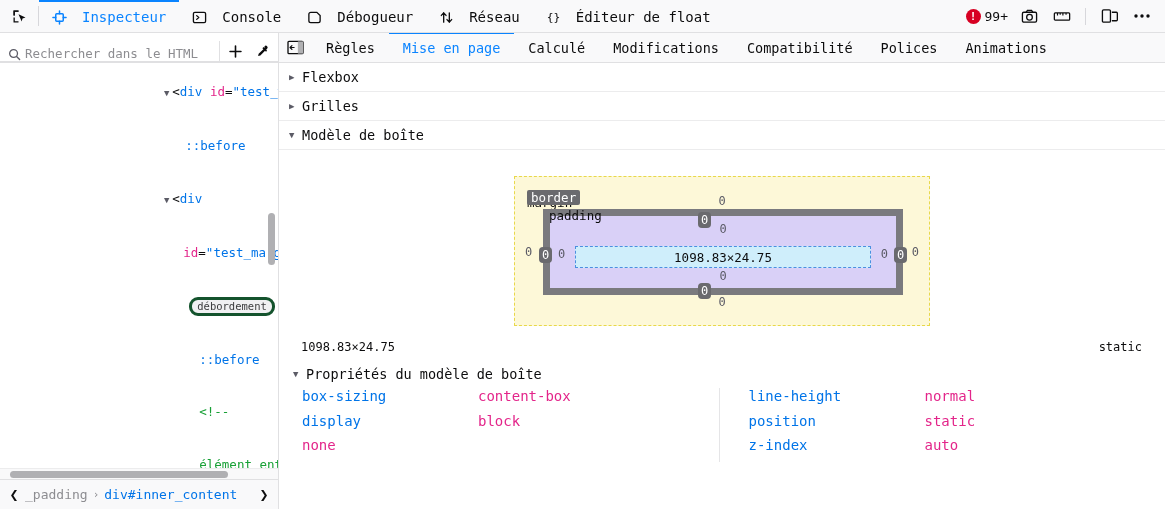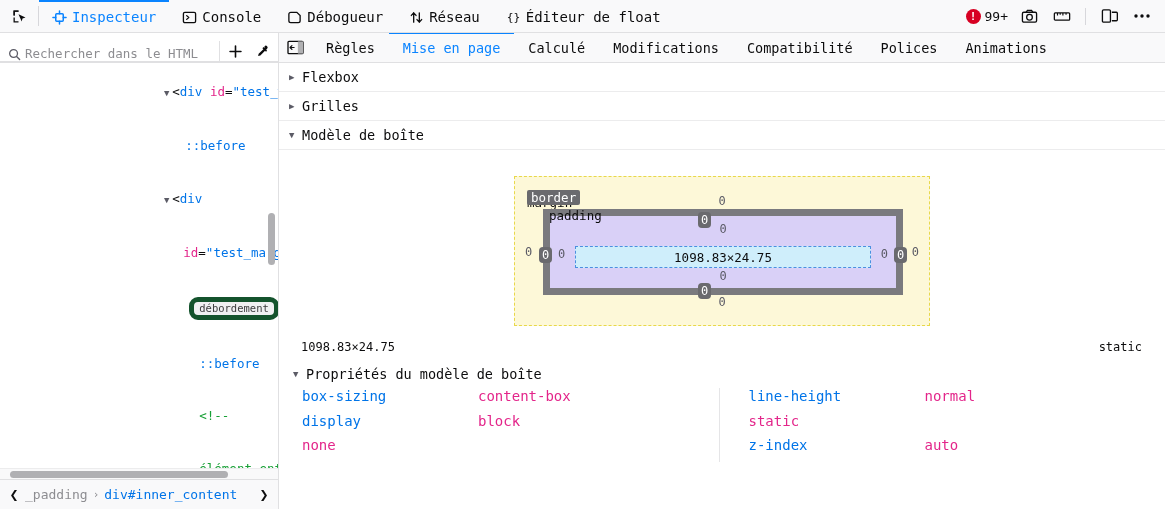--- a/index.html
+++ b/index.html
@@ -24,21 +24,21 @@
     display: flex; align-items: stretch;
     position: relative;
   }
   .picker-btn {
     width: 38px; display: flex; align-items: center; justify-content: center;
     cursor: pointer;
   }
   .tb-sep { width: 1px; background: #d7d7db; margin: 6px 0; }
   .tabs { display: flex; align-items: stretch; }
   .tab {
-    display: flex; align-items: center; gap: 5px;
+    display: flex; align-items: center; gap: 15px;
     padding: 0 13px;
     font-size: 14px;
     color: #0c0c0d;
     cursor: pointer;
     border-top: 2px solid transparent;
     position: relative;
   }
   .tab.active { color: #0a84ff; border-top-color: #0a84ff; }
   .tab .tab-icon { display: flex; align-items: center; }
   .toolbar-right {
@@ -122,21 +122,21 @@
   .val { color: #0074e8; }
   .punct { color: #0c0c0d; }
   .comment { color: #18a036; }
   .pseudo { color: #0074e8; }
   .twisty {
     display: inline-block; width: 11px; color: #5b5b66;
     font-size: 9px; text-align: center;
   }
   .badge-ovf {
     display: inline-block;
-    border: 5px solid #14532d; border-radius: 9px;
+    border: 3px solid #14532d; border-radius: 9px;
     background: #f0f0f2; color: #3b3b3d;
     font-size: 10.5px; line-height: 13px;
     padding: 0 5px; margin-left: 2px;
     vertical-align: 1px;
     font-family: "DejaVu Sans Mono", "Liberation Mono", monospace;
   }
   .v-scrollbar {
     position: absolute; right: 3px; top: 150px;
     width: 7px; height: 52px; border-radius: 4px;
     background: #b0b0b3;
@@ -548,20 +548,21 @@
           <div class="prop-row">
             <span class="prop-val">none</span>
           </div>
         </div>
         <div class="props-col">
           <div class="prop-row">
             <span class="prop-name">line-height</span>
             <span class="prop-val">normal</span>
           </div>
           <div class="prop-row">
+            <span class="prop-name">position</span>
             <span class="prop-val">static</span>
           </div>
           <div class="prop-row">
             <span class="prop-name">z-index</span>
             <span class="prop-val">auto</span>
           </div>
         </div>
       </div>
 
     </div>

